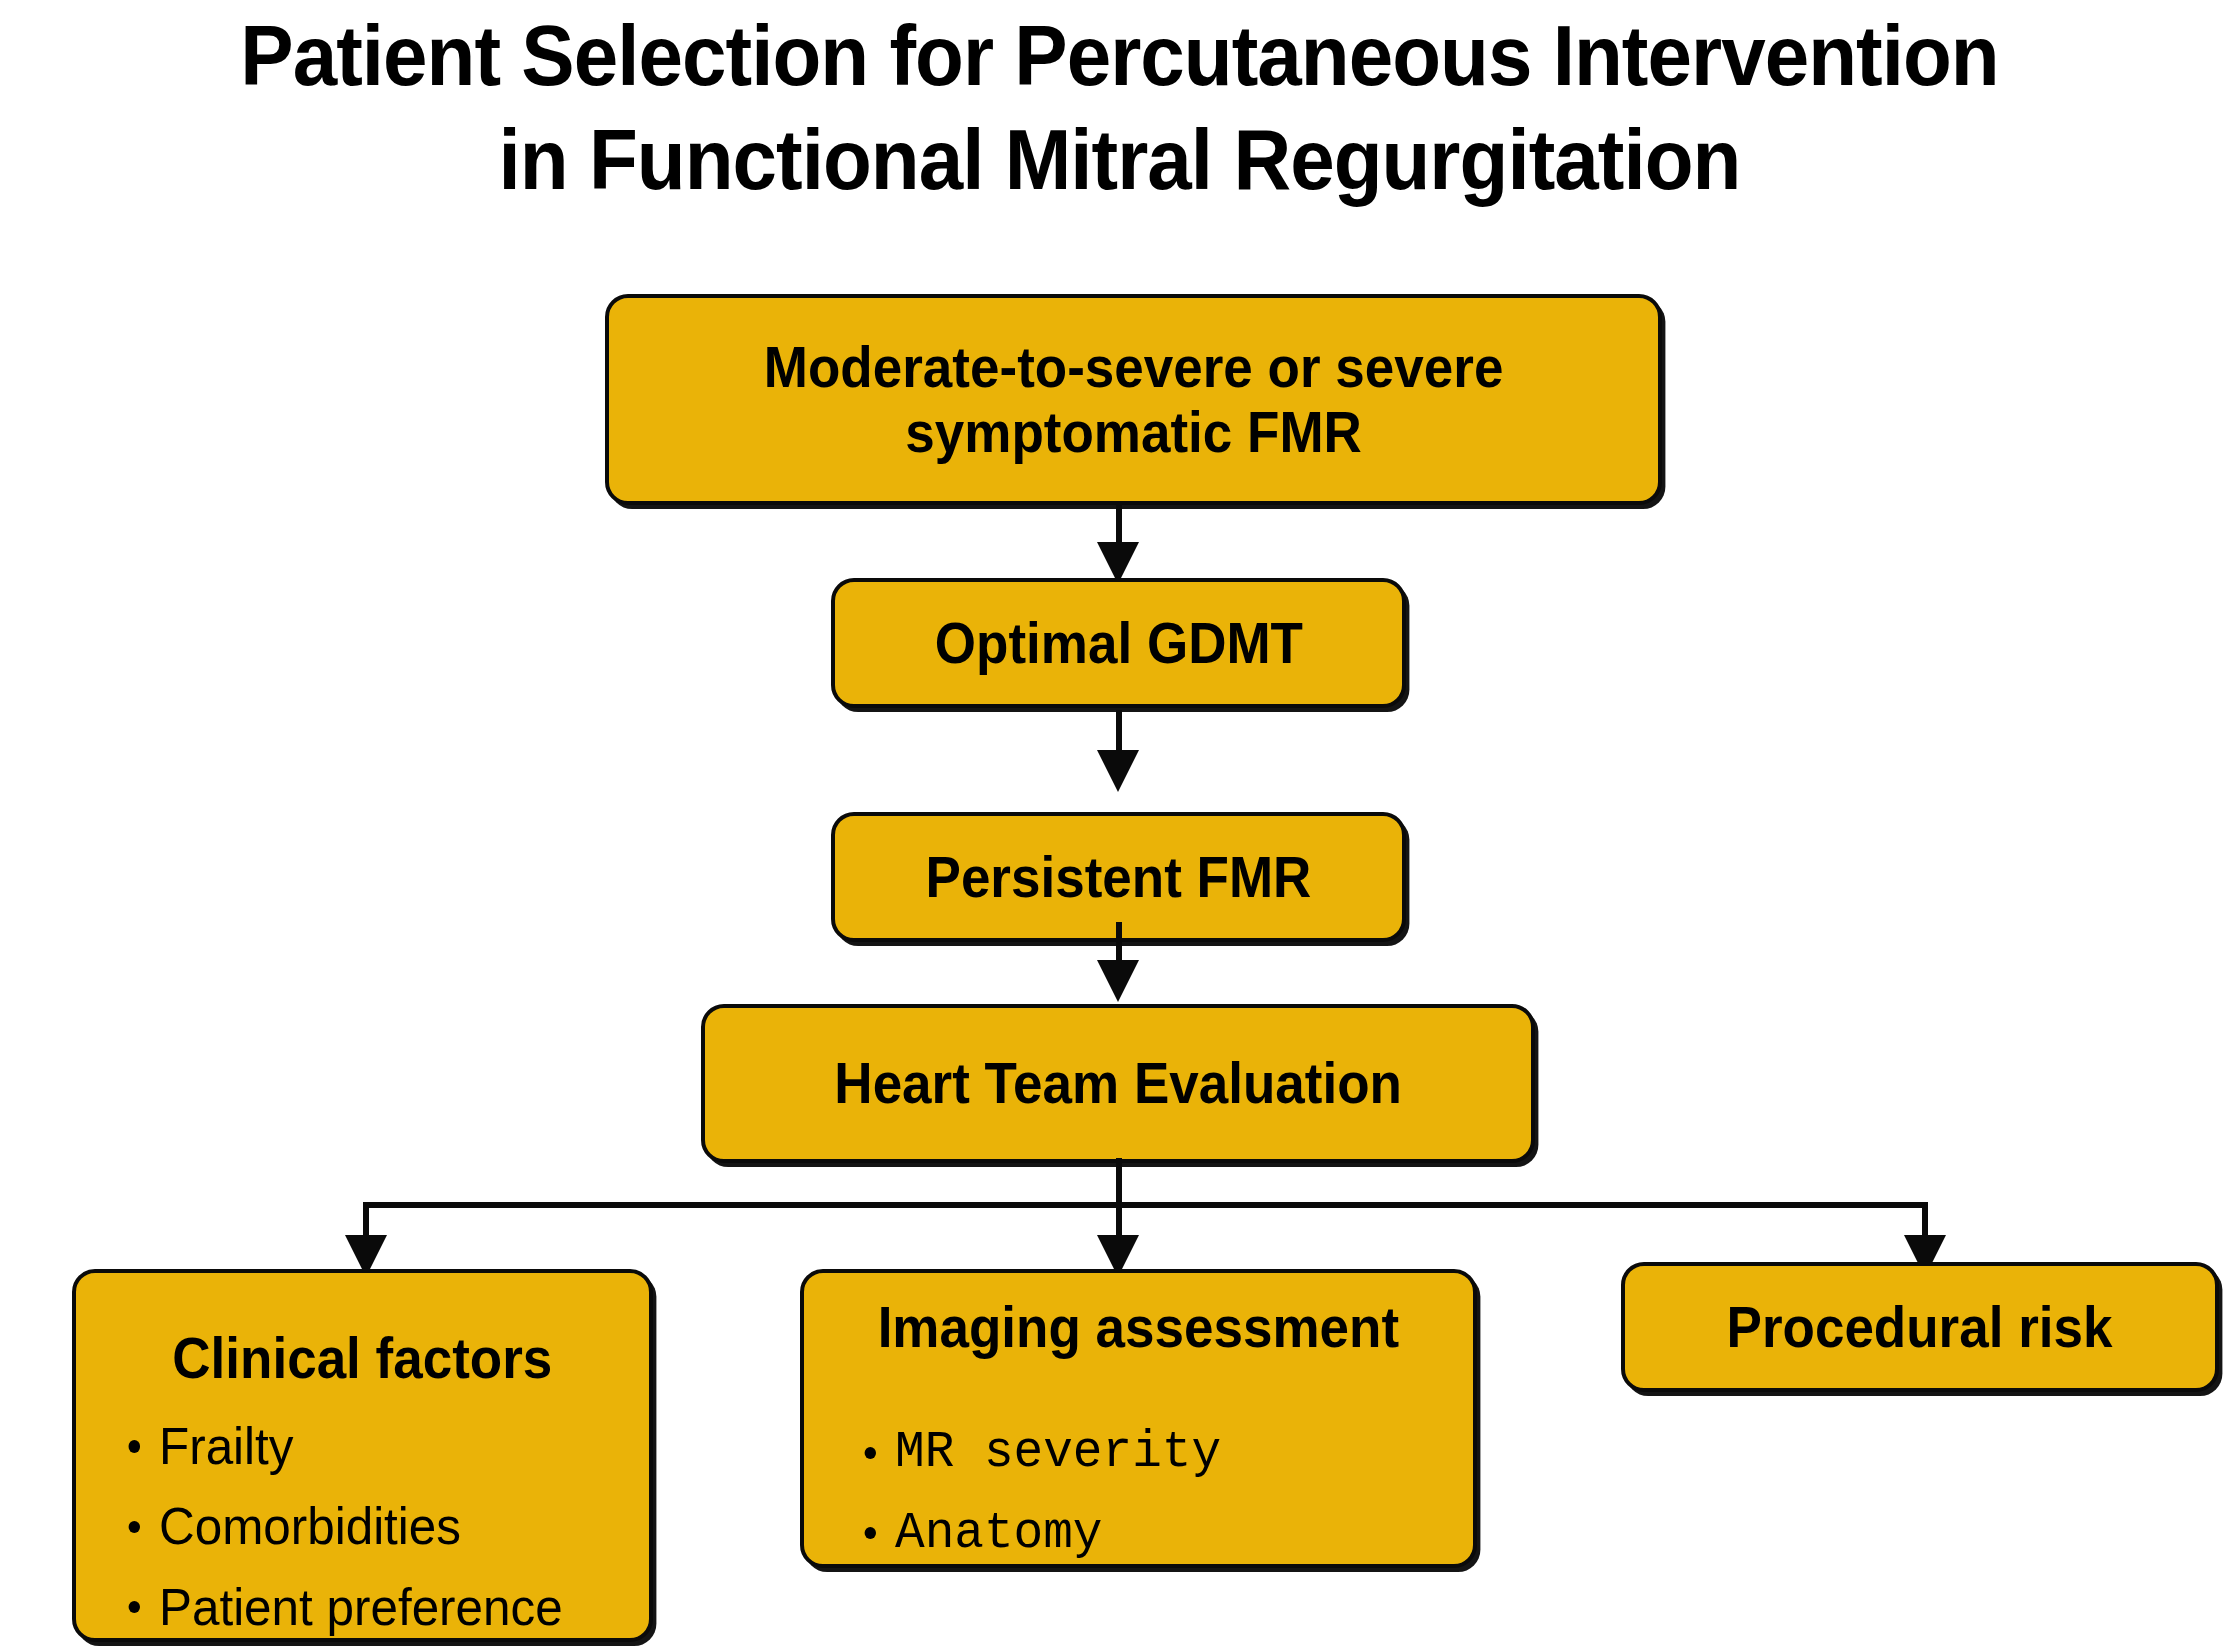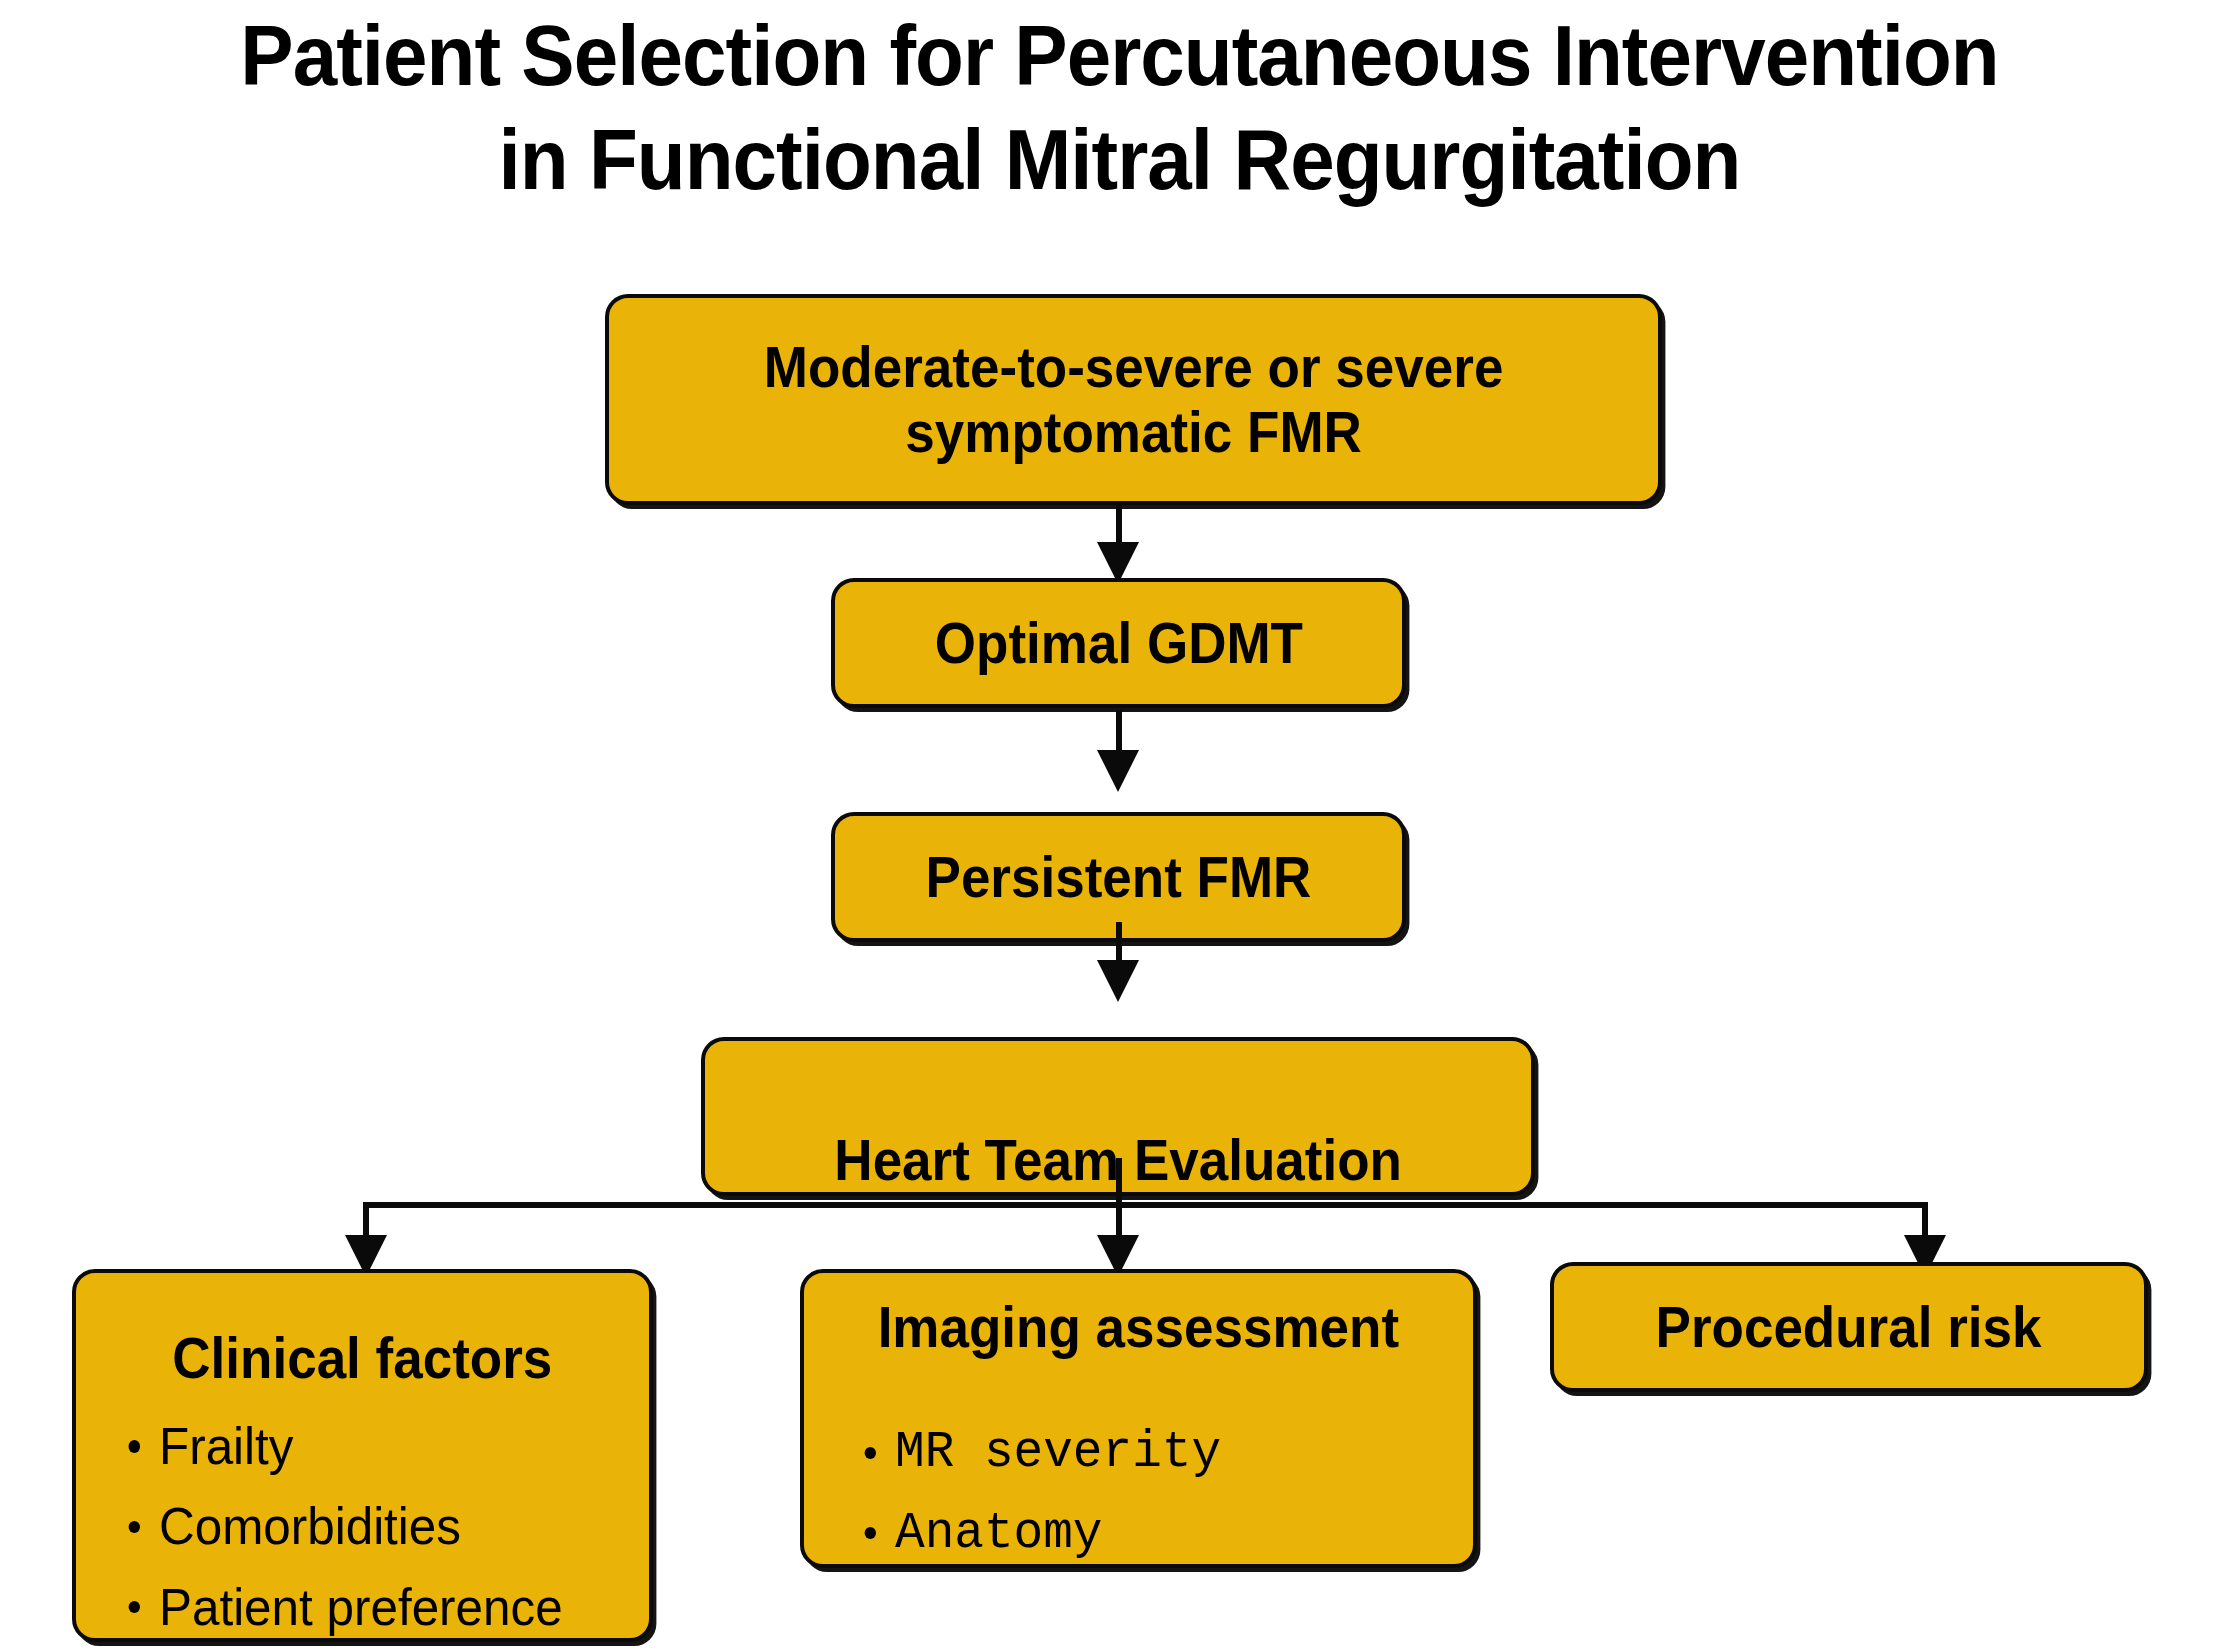--- a/index.html
+++ b/index.html
@@ -84,26 +84,26 @@
     height: 12.3px;
     margin-top: -6.2px;
     background: #000000;
     border-radius: 50%;
   }
 
   
   #node-fmr          { left: 605px;  top: 294px;  width: 1057px; height: 211px; }
   #node-gdmt         { left: 831px; top: 578px;  width: 575px;  height: 130px; }
   #node-persistent   { left: 831px; top: 812px; width: 575px;  height: 130px; }
-  #node-heartteam    { left: 701px; top: 1037px; width: 834px; height: 159px; justify-content: flex-end; }
+  #node-heartteam    { left: 701px; top: 1004px; width: 834px; height: 159px; }
   #node-clinical     { left: 72px;  top: 1269px; width: 581px;  height: 373px;
                         justify-content: flex-end; padding: 22px 30px 0 30px; }
   #node-imaging      { left: 800px; top: 1269px; width: 677px;  height: 299px;
                         justify-content: space-between; padding: 22px 34px 0 34px; }
-  #node-procedural   { left: 1550px; top: 1262px; width: 598px;  height: 130px; }
+  #node-procedural   { left: 1621px; top: 1262px; width: 598px;  height: 130px; }
 
   #node-clinical .node-list   { margin-left: 15px; margin-top: 26px; }
   #node-imaging  .node-list   { margin-left: 19px; font-family: Liberation Mono, monospace; }
 
   
   .conn {
     position: absolute;
     background: #0a0a0a;
   }
   .vline { width: 6.2px; }

